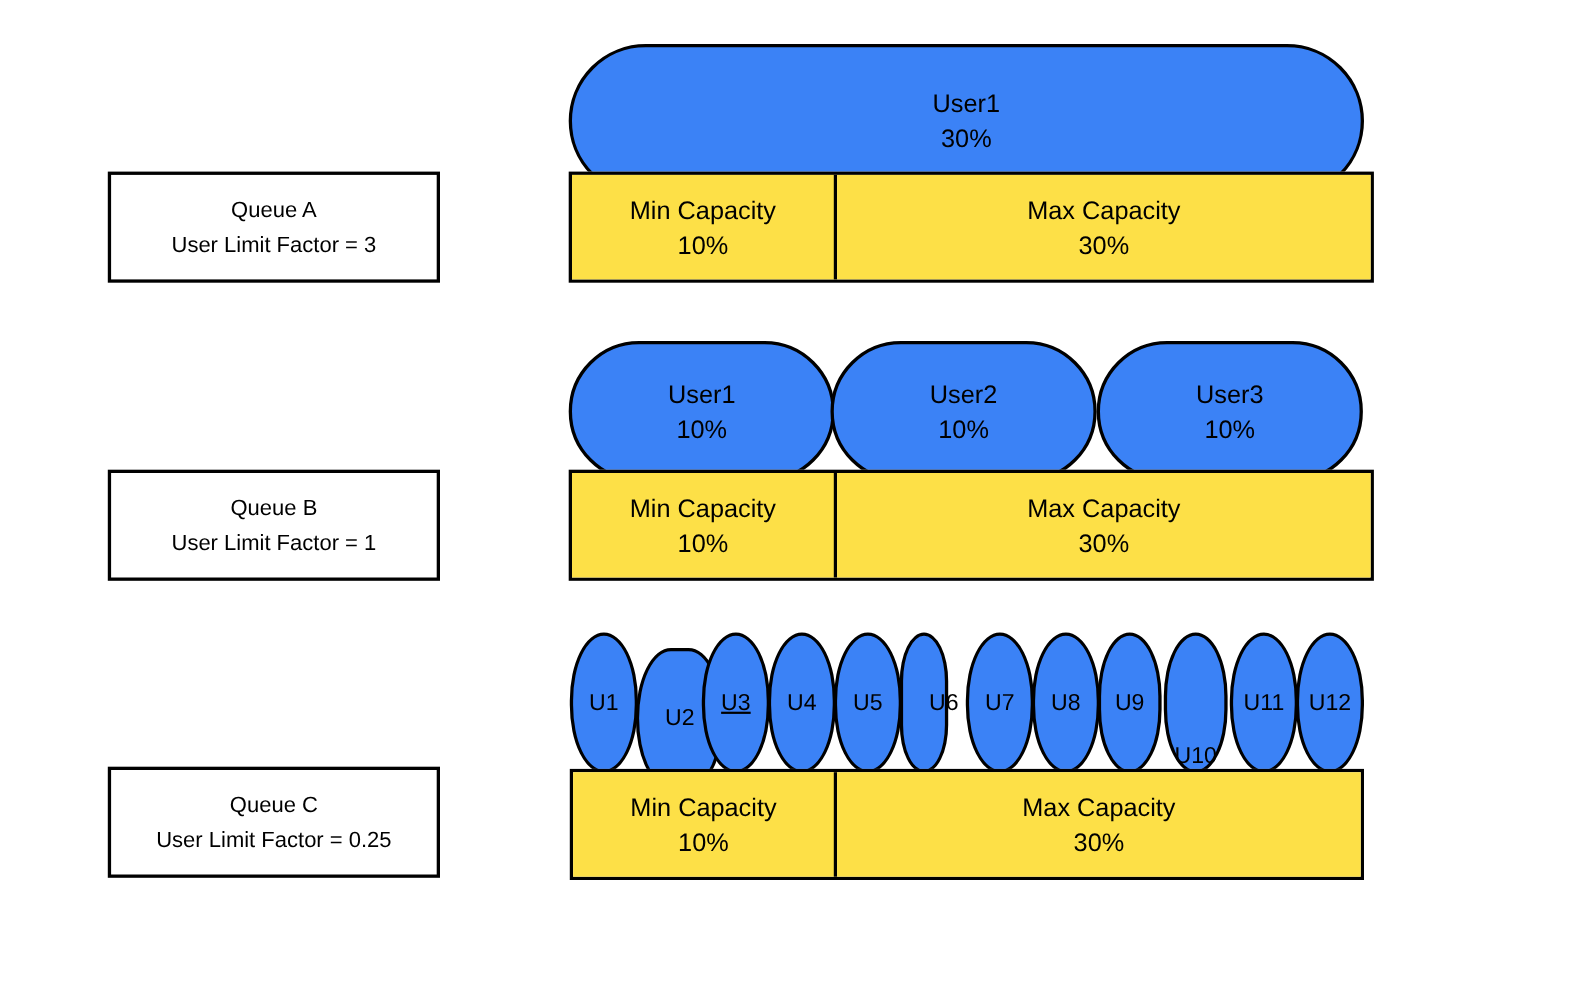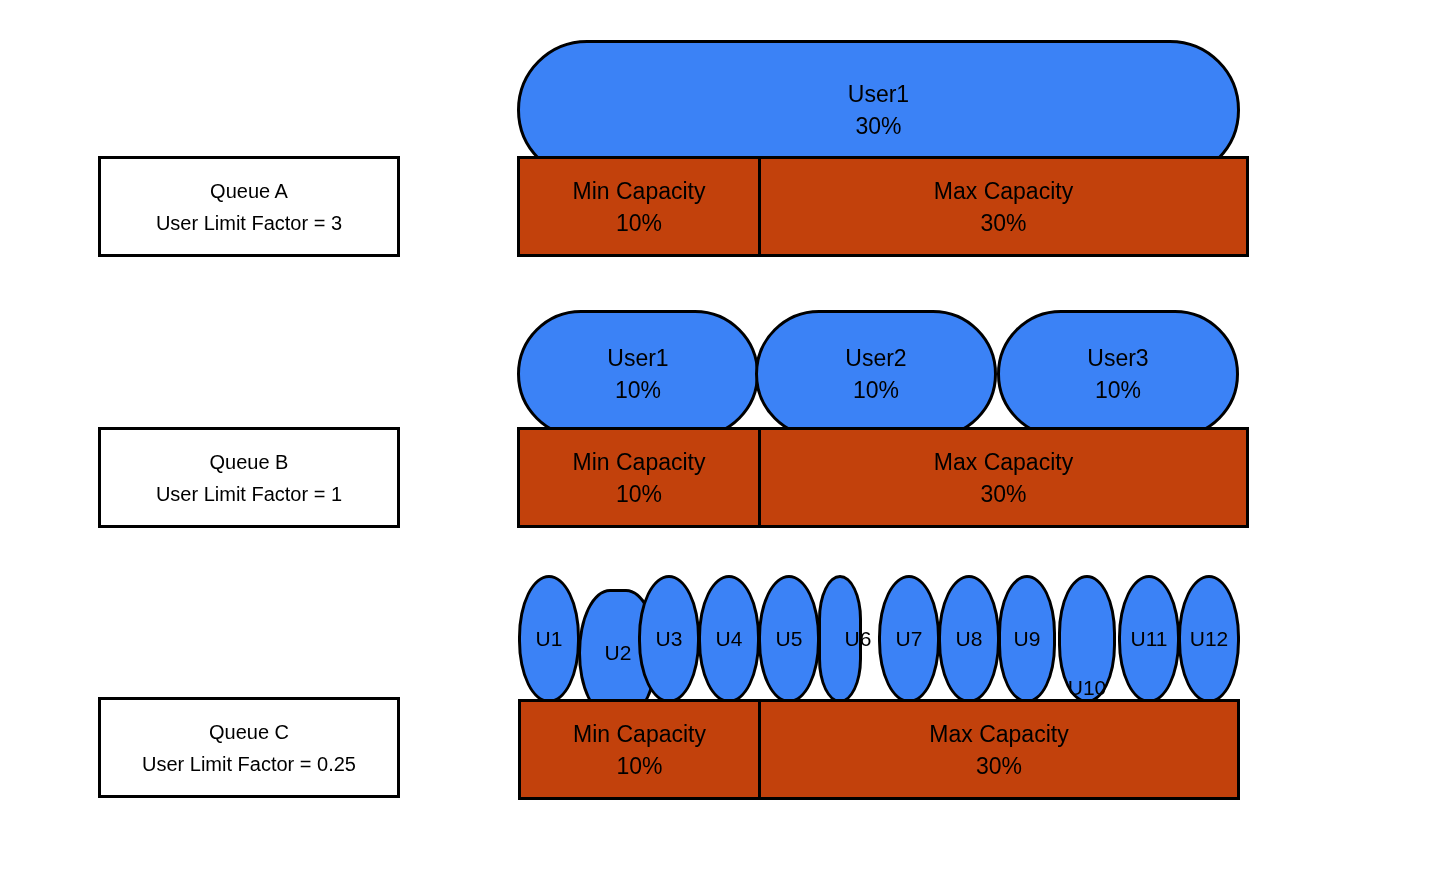--- a/index.html
+++ b/index.html
@@ -50,21 +50,21 @@
   .capacity-bar {
     position: absolute;
     box-sizing: border-box;
     border: 3px solid #000000;
     background: #ffffff;
     display: flex;
     z-index: 5;
   }
   .capacity-cell {
     box-sizing: border-box;
-    background: #c2410c;
+    background: #fde047;
     display: flex;
     flex-direction: column;
     align-items: center;
     justify-content: center;
     text-align: center;
     line-height: 32px;
     font-size: 23px;
     overflow: hidden;
   }
   .capacity-cell.min-cell {
@@ -155,21 +155,21 @@
       <span class="cap-value">30%</span>
     </div>
   </div>
 
   <div class="user-capsule compact" style="left:518px; top:575px; width:62px; height:128px; border-radius:32px/64px;">
     <span class="uc-name">U1</span>
   </div>
   <div class="user-capsule compact" style="left:578px; top:589px; width:80px; height:128px; border-radius:32px/64px;">
     <span class="uc-name">U2</span>
   </div>
-  <div class="user-capsule compact" style="left:638px; top:575px; width:62px; height:128px; border-radius:32px/64px;">
+  <div class="user-capsule compact" style="left:638px; top:575px; width:62px; height:128px; border-radius:32px/64px;text-decoration:underline;">
     <span class="uc-name">U3</span>
   </div>
   <div class="user-capsule compact" style="left:698px; top:575px; width:62px; height:128px; border-radius:32px/64px;">
     <span class="uc-name">U4</span>
   </div>
   <div class="user-capsule compact" style="left:758px; top:575px; width:62px; height:128px; border-radius:32px/64px;">
     <span class="uc-name">U5</span>
   </div>
   <div class="user-capsule compact" style="left:818px; top:575px; width:44px; height:128px; border-radius:32px/64px;padding-left:36px;">
     <span class="uc-name">U6</span>

